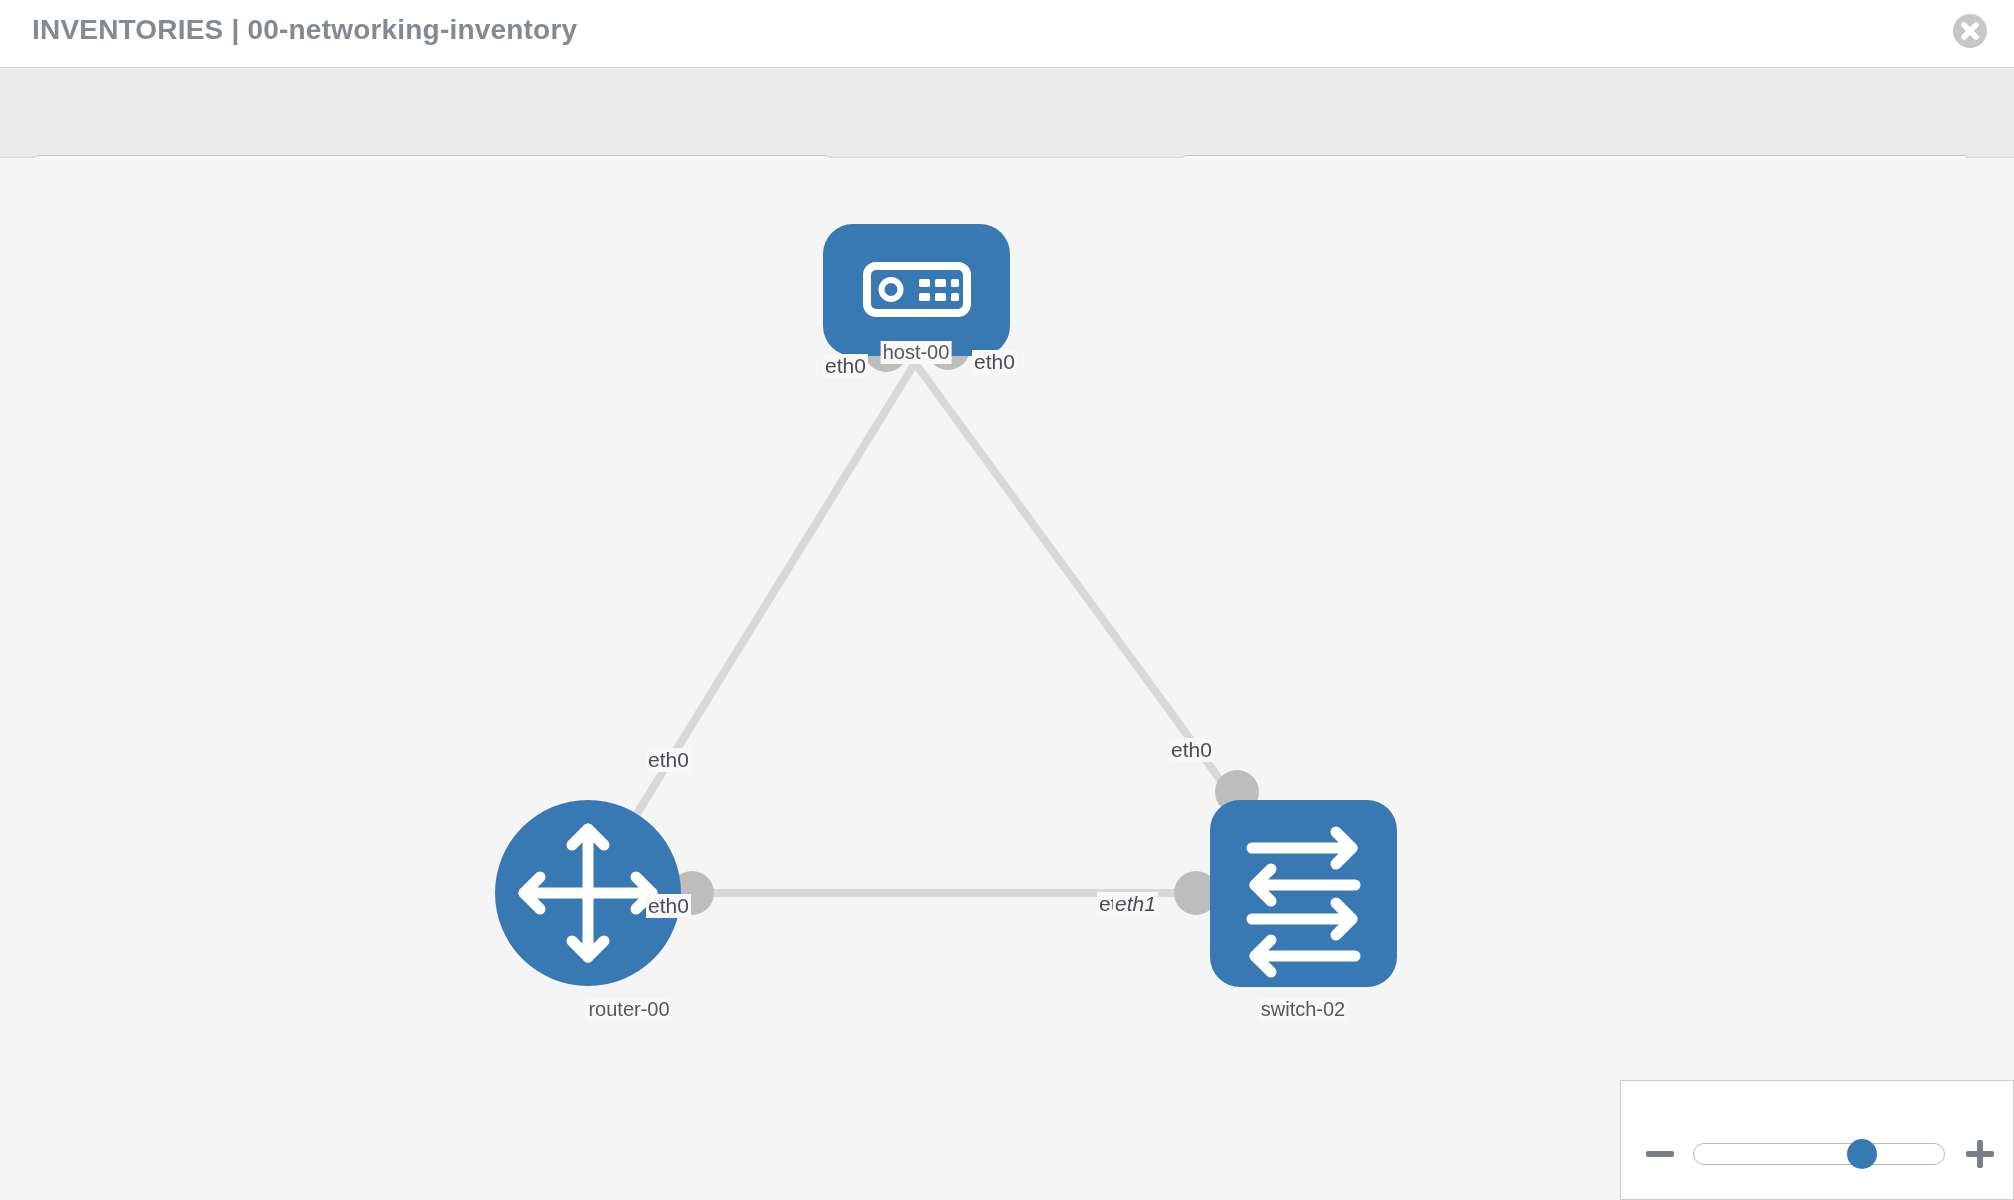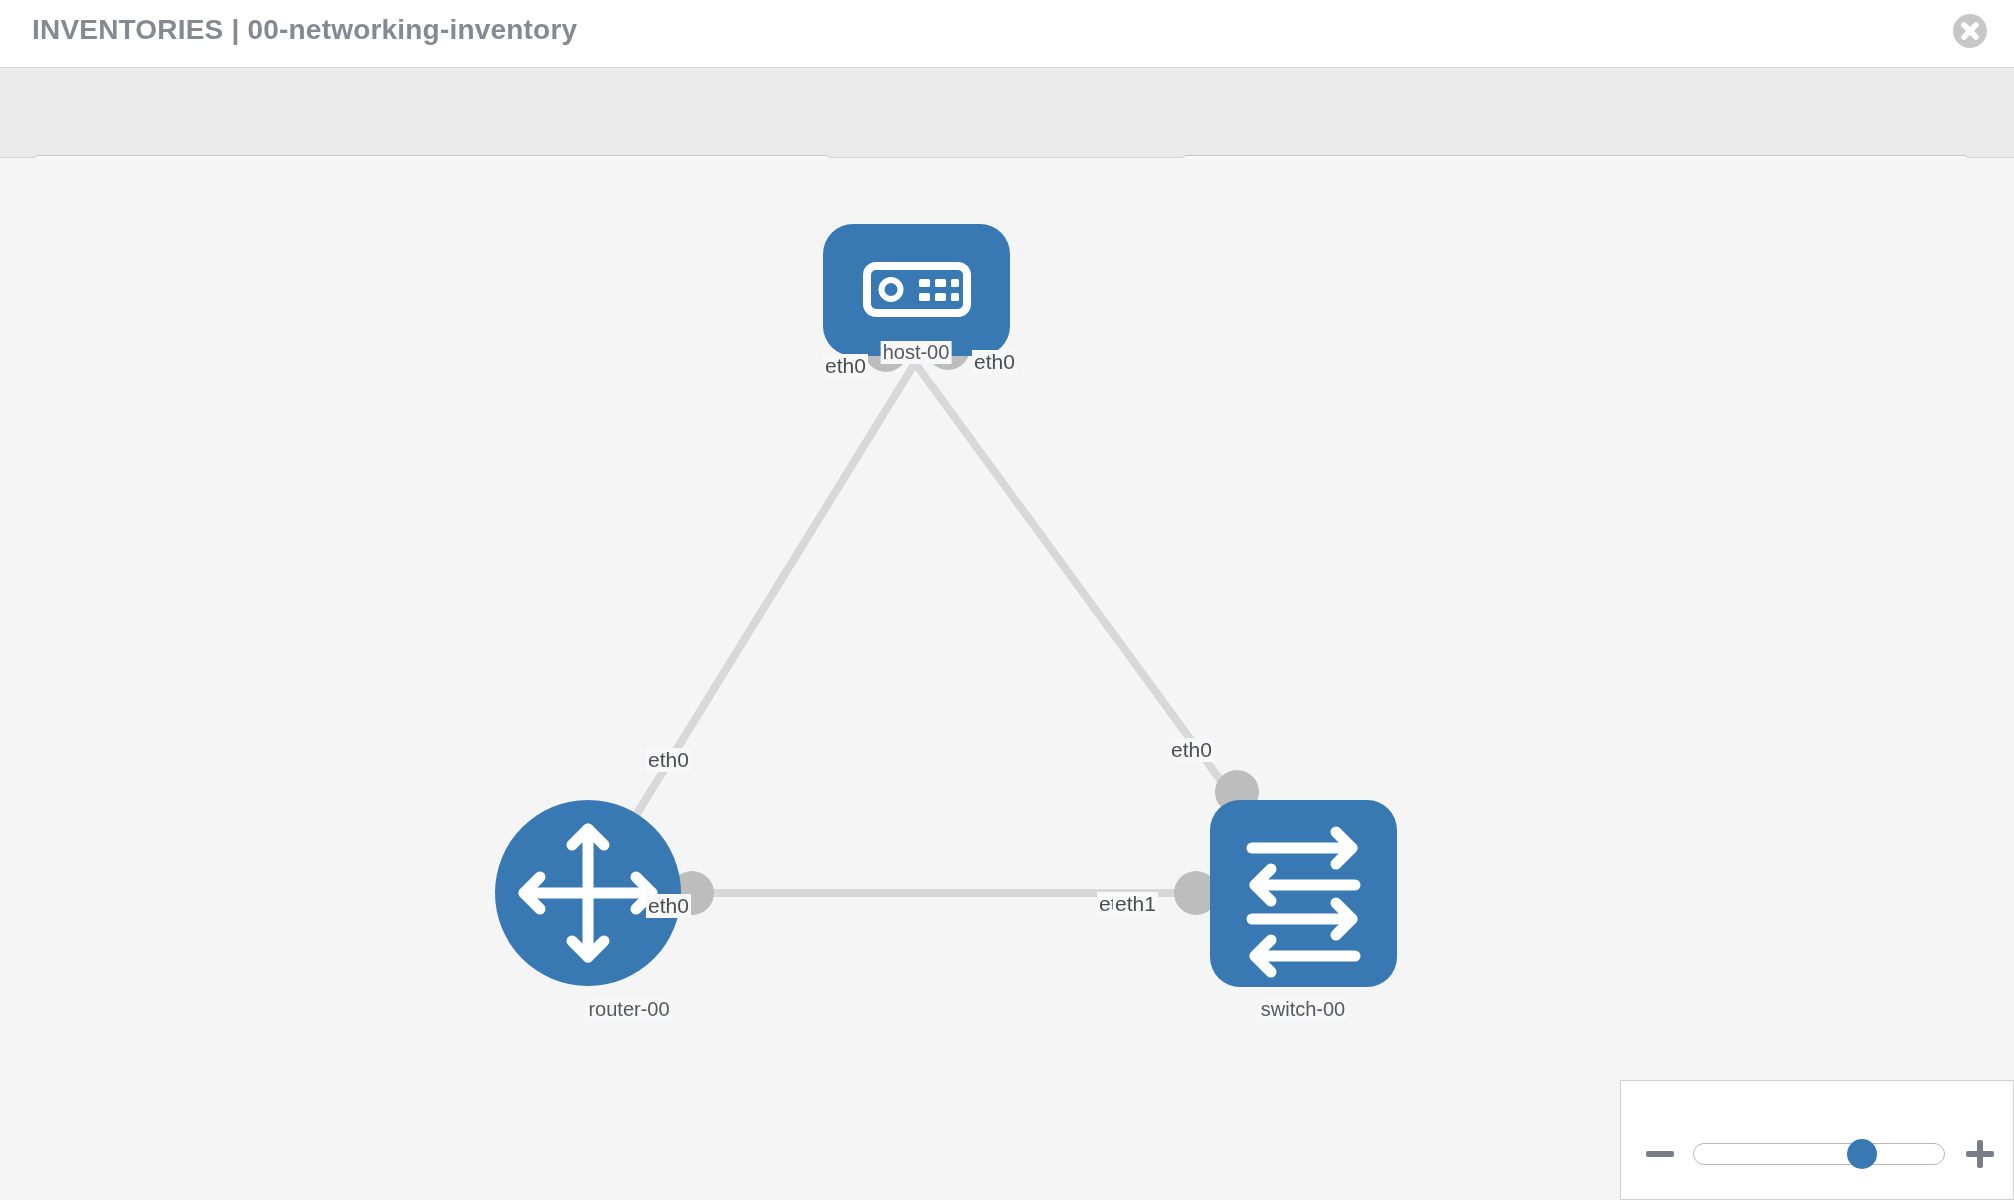--- a/index.html
+++ b/index.html
@@ -312,27 +312,27 @@
           <path d="M1355 798 L1255 798"></path>
           <path d="M1271 782 L1255 798 L1271 814"></path>
         </g>
       </g>
     </svg>
 
     <div class="iface-label" style="left:823px; top:196px;">eth0</div>
     <div class="iface-label" style="left:972px; top:192px;">eth0</div>
     <div class="iface-label" style="left:646px; top:736px;">eth0</div>
     <div class="iface-label" style="left:1097px; top:734px;">eth0</div>
-    <div class="iface-label" style="left:1113px; top:734px;">eth1</div>
+    <div class="iface-label" style="left:1113px; top:734px;font-style:italic;">eth1</div>
     <div class="iface-label" style="left:646px; top:590px;">eth0</div>
     <div class="iface-label" style="left:1169px; top:580px;">eth0</div>
 
     <div class="node-label" style="left:916px; top:183px;">host-00</div>
     <div class="node-label" style="left:588px; top:840px;margin-left:41px;">router-00</div>
-    <div class="node-label" style="left:1303px; top:840px;">switch-00</div>
+    <div class="node-label" style="left:1303px; top:840px;">switch-02</div>
   </div>
 
   <div class="zoom-panel">
     <div class="zoom-row">
       <div class="zoom-minus"></div>
       <div class="zoom-track">
         <div class="zoom-thumb" style="left: 67%;"></div>
       </div>
       <div class="zoom-plus"></div>
     </div>

